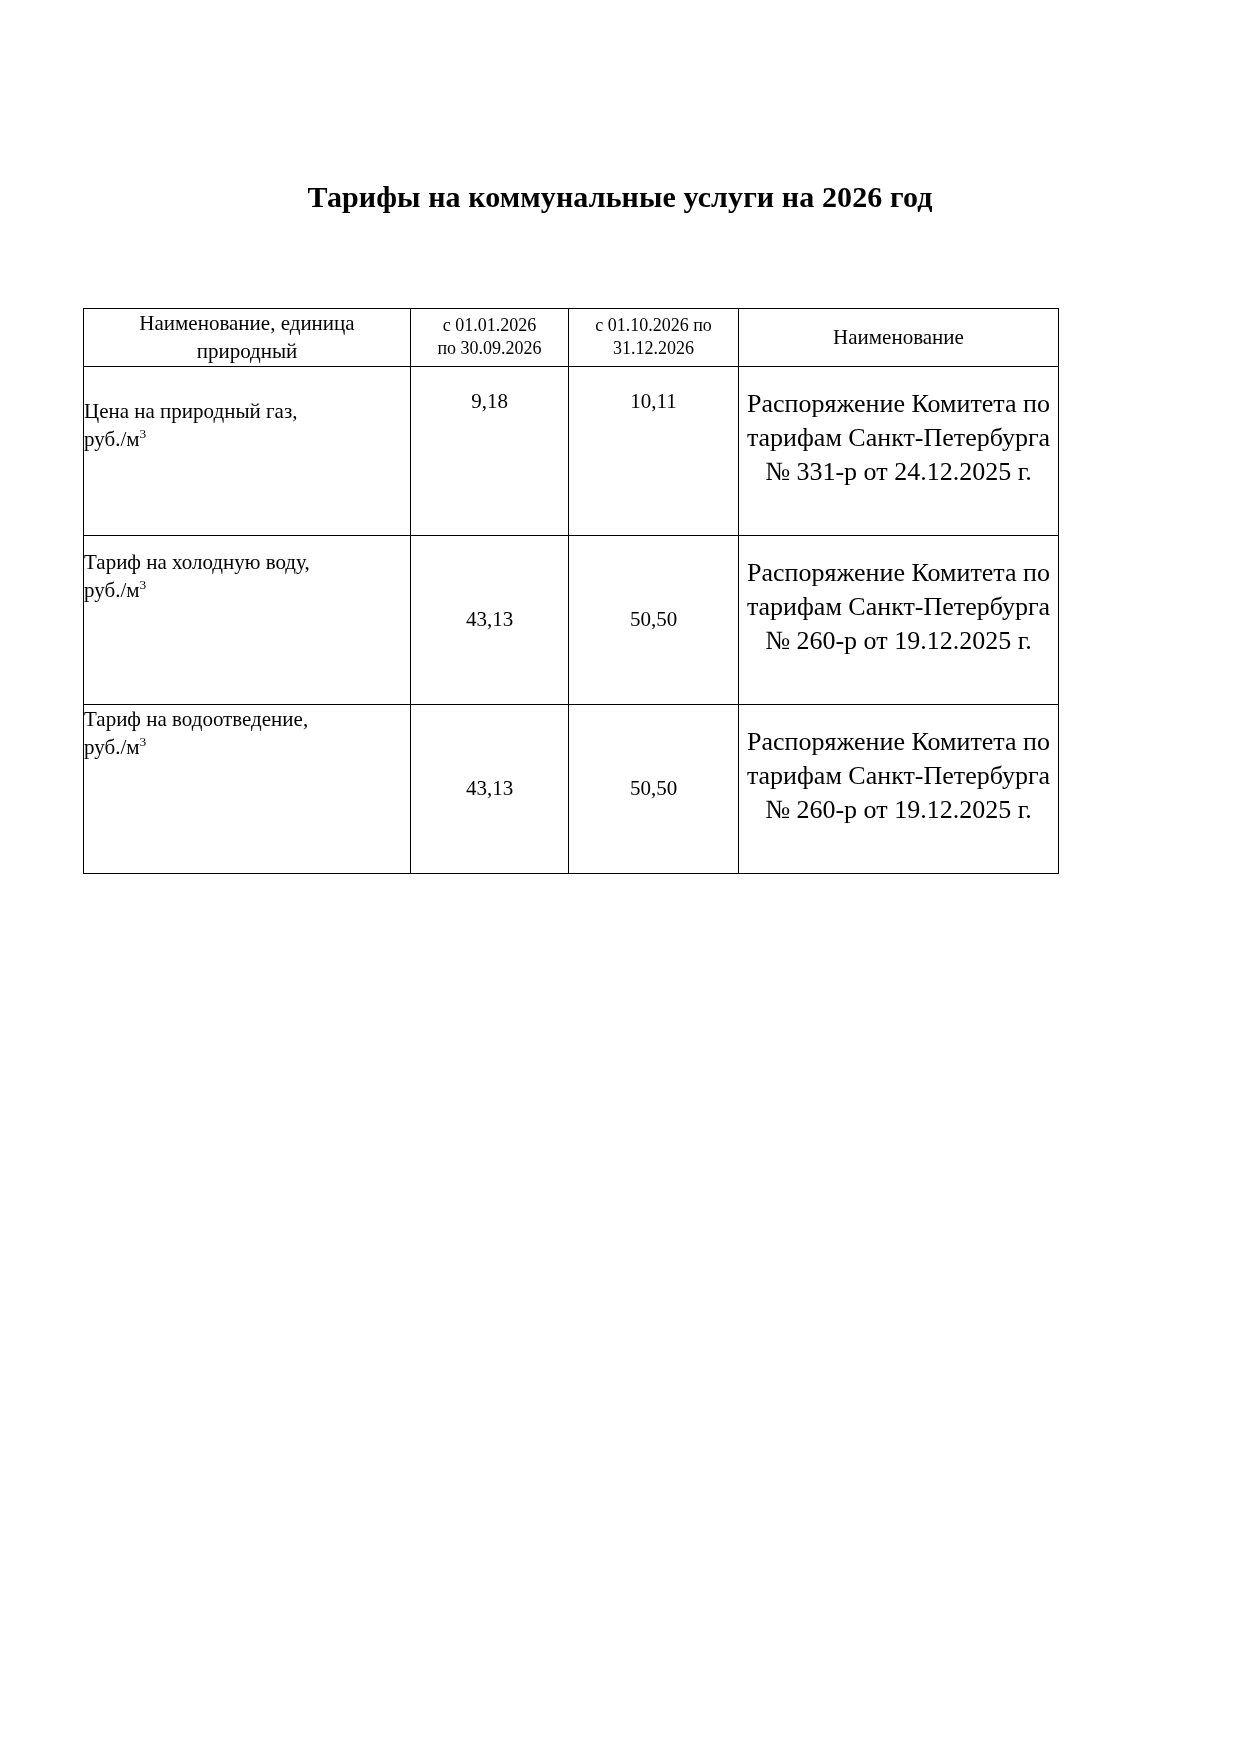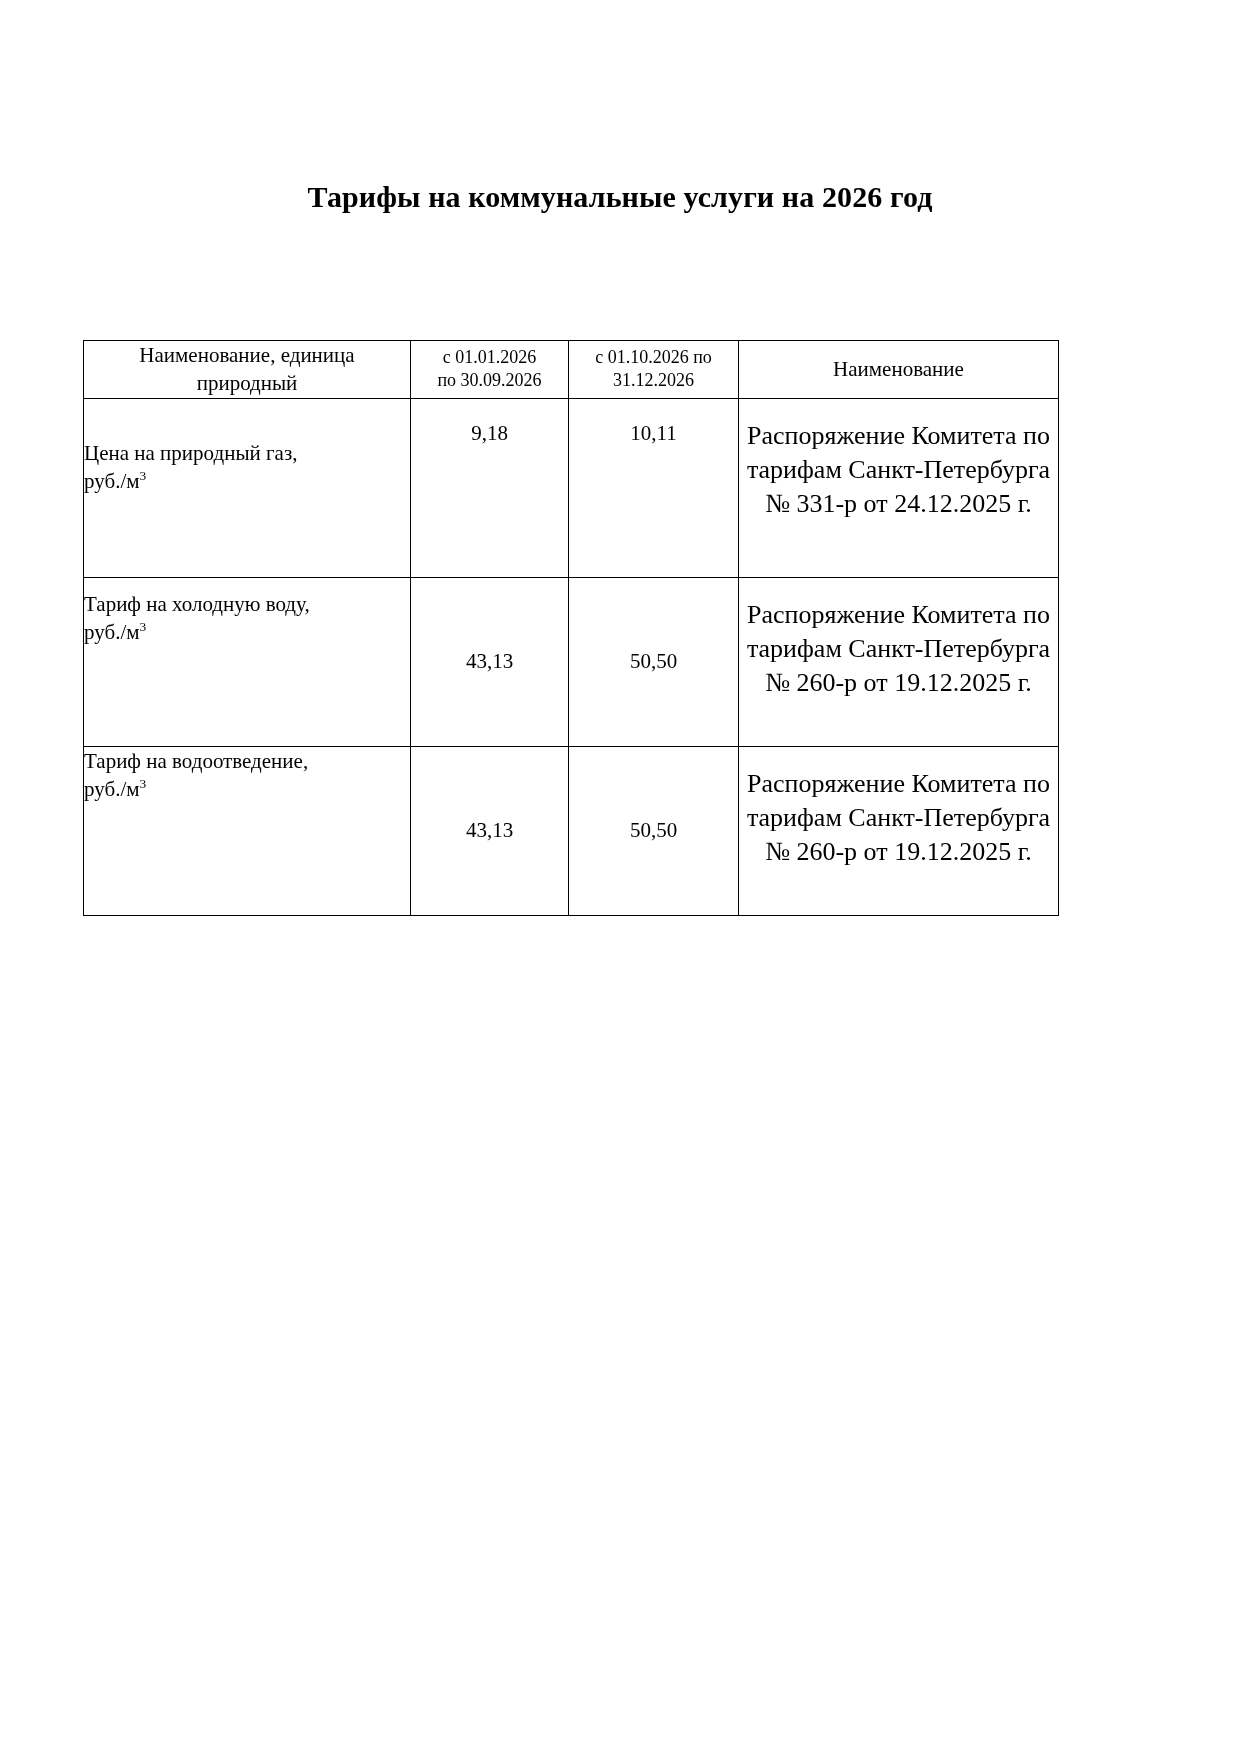--- a/index.html
+++ b/index.html
@@ -36,21 +36,20 @@
     letter-spacing: 0.1px;
     line-height: 1.2;
   }
   table.tariff-table {
     position: absolute;
     left: 83px;
     top: 301px;
     width: 975px;
     border-collapse: collapse;
     table-layout: fixed;
-    margin-top: 32px;
   }
   table.tariff-table td,
   table.tariff-table th {
     border: 1.6px solid #000000;
     padding: 0;
     vertical-align: middle;
     font-weight: normal;
   }
   col.c-name   { width: 327px; }
   col.c-per1   { width: 158px; }
@@ -91,21 +90,21 @@
     font-weight: bold;
     padding: 20px 6px;
   }
   .cell-note {
     text-align: center;
     font-size: 26px;
     line-height: 1.32;
     padding: 18px 10px 18px 12px;
     vertical-align: top;
   }
-  .row-gas    .cell-name  { vertical-align: top; padding-top: 40px; }
+  .row-gas    .cell-name  { vertical-align: top; padding-top: 30px; }
   .row-gas    .cell-value { vertical-align: top; padding-top: 22px; }
   .row-gas    .cell-note  { vertical-align: top; padding-top: 20px; }
   .row-water  .cell-name  { vertical-align: top; padding-top: 12px; }
   .row-water  .cell-value { vertical-align: middle; }
   .row-water  .cell-note  { vertical-align: top; padding-top: 20px; }
   .row-sewer  .cell-name  { vertical-align: top; }
   .row-sewer  .cell-value { vertical-align: middle; }
   .row-sewer  .cell-note  { vertical-align: top; padding-top: 20px; }
 
   .row-gas   td { height: 138px; }

